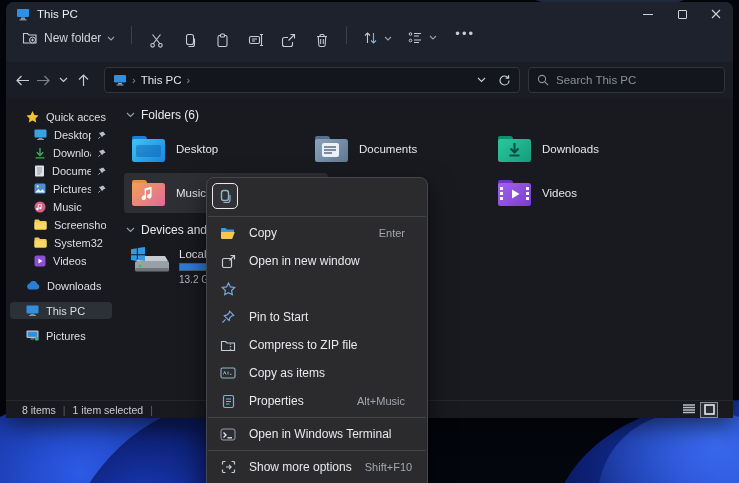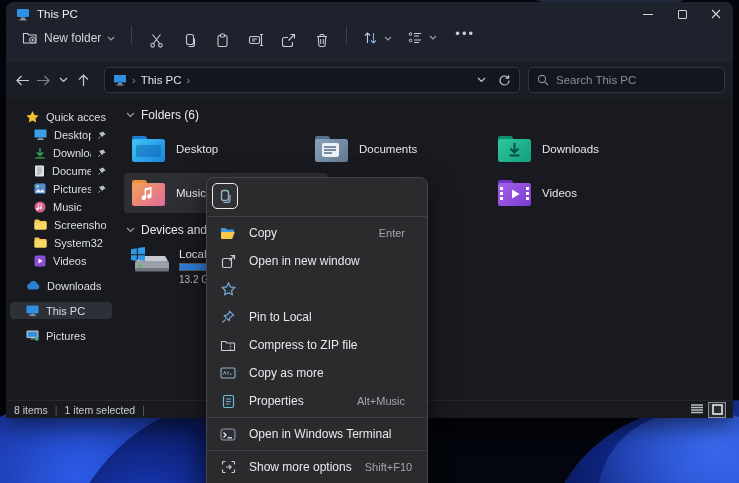--- a/index.html
+++ b/index.html
@@ -84,21 +84,21 @@
 
   .devices-row { display:flex; align-items:flex-start; margin-top:6px; }
   .drive-tile { display:flex; gap:9px; padding:4px 8px; align-items:flex-start; }
   .drive-info { display:flex; flex-direction:column; gap:3px; }
   .drive-name { font-size:11.5px; color:#e4e6ea; }
   .drive-bar { width:44px; height:8px; background:#3c4048; border:1px solid #555a63; }
   .drive-bar > div { height:100%; background:#2f7cd6; }
   .drive-free { font-size:10px; color:#b7bbc2; }
 
   .statusbar { height:18px; background:#191a1f; border-top:1px solid #26282e; display:flex;
-    align-items:center; padding:0 8px; font-size:10.5px; color:#c9ccd2; flex:0 0 auto; }
+    align-items:center; padding:0 16px; font-size:10.5px; color:#c9ccd2; flex:0 0 auto; }
   .st-sep { color:#5a5e66; margin:0 7px; }
   .st-right { margin-left:auto; display:flex; gap:4px; align-items:center; }
   .st-view { width:16px; height:14px; display:flex; align-items:center; justify-content:center; }
   .st-view.selected { outline:1px solid #8a8f98; background:#2b2d33; }
 
   
   .ctxmenu { position:absolute; left:206px; top:177px; width:222px; height:320px;
     background:#2b2b2e; border:1px solid #46464a; border-radius:8px;
     box-shadow:0 10px 26px rgba(0,0,0,.6); z-index:5; padding:5px 0 0 0;
     font-size:12px; color:#e8e9ec; overflow:hidden; }
@@ -590,21 +590,21 @@
       <span class="ci-short"></span>
     </div>
 
     <div class="ctx-item">
       <span class="ci-ico">
         <svg width="14" height="14" viewBox="0 0 14 14">
             <path d="M8.6 1.2l4.2 4.2-2 .5-2.2 2.2-.4 2.6L3.1 5.6l2.6-.4 2.4-2.2z" fill="none" stroke="#76a9dd" stroke-width="1.2" stroke-linejoin="round"></path>
             <path d="M4.6 9.4L1.4 12.6" stroke="#76a9dd" stroke-width="1.2"></path>
           </svg>
       </span>
-      <span class="ci-label">Pin to Local</span>
+      <span class="ci-label">Pin to Start</span>
       <span class="ci-short"></span>
     </div>
 
     <div class="ctx-item">
       <span class="ci-ico">
         <svg width="16" height="13" viewBox="0 0 16 13">
             <path d="M1.5 2.5h4l1.5 1.5h7.5v7.5h-13z" fill="none" stroke="#c8cdd4" stroke-width="1.1"></path>
             <path d="M10.5 4.5v1.2m0 1.4v1.2m0 1.4v1.2" stroke="#8fb6c8" stroke-width="1.4"></path>
           </svg>
       </span>
@@ -612,21 +612,21 @@
       <span class="ci-short"></span>
     </div>
 
     <div class="ctx-item">
       <span class="ci-ico">
         <svg width="16" height="12" viewBox="0 0 16 12">
             <rect x="1" y="1" width="14" height="10" rx="1.5" fill="none" stroke="#8fb6c8" stroke-width="1.1"></rect>
             <path d="M3.5 7.5l1.2-3 1.2 3M8 4.5v3M10 7.3h1.5" stroke="#8fb6c8" stroke-width="1"></path>
           </svg>
       </span>
-      <span class="ci-label">Copy as more</span>
+      <span class="ci-label">Copy as items</span>
       <span class="ci-short"></span>
     </div>
 
     <div class="ctx-item">
       <span class="ci-ico">
         <svg width="13" height="15" viewBox="0 0 13 15">
             <rect x="1.5" y="1.5" width="10" height="12" rx="1.5" fill="none" stroke="#6fb8d8" stroke-width="1.2"></rect>
             <path d="M4 5h5M4 7.5h5M4 10h3.5" stroke="#6fb8d8" stroke-width="1.1"></path>
           </svg>
       </span>

